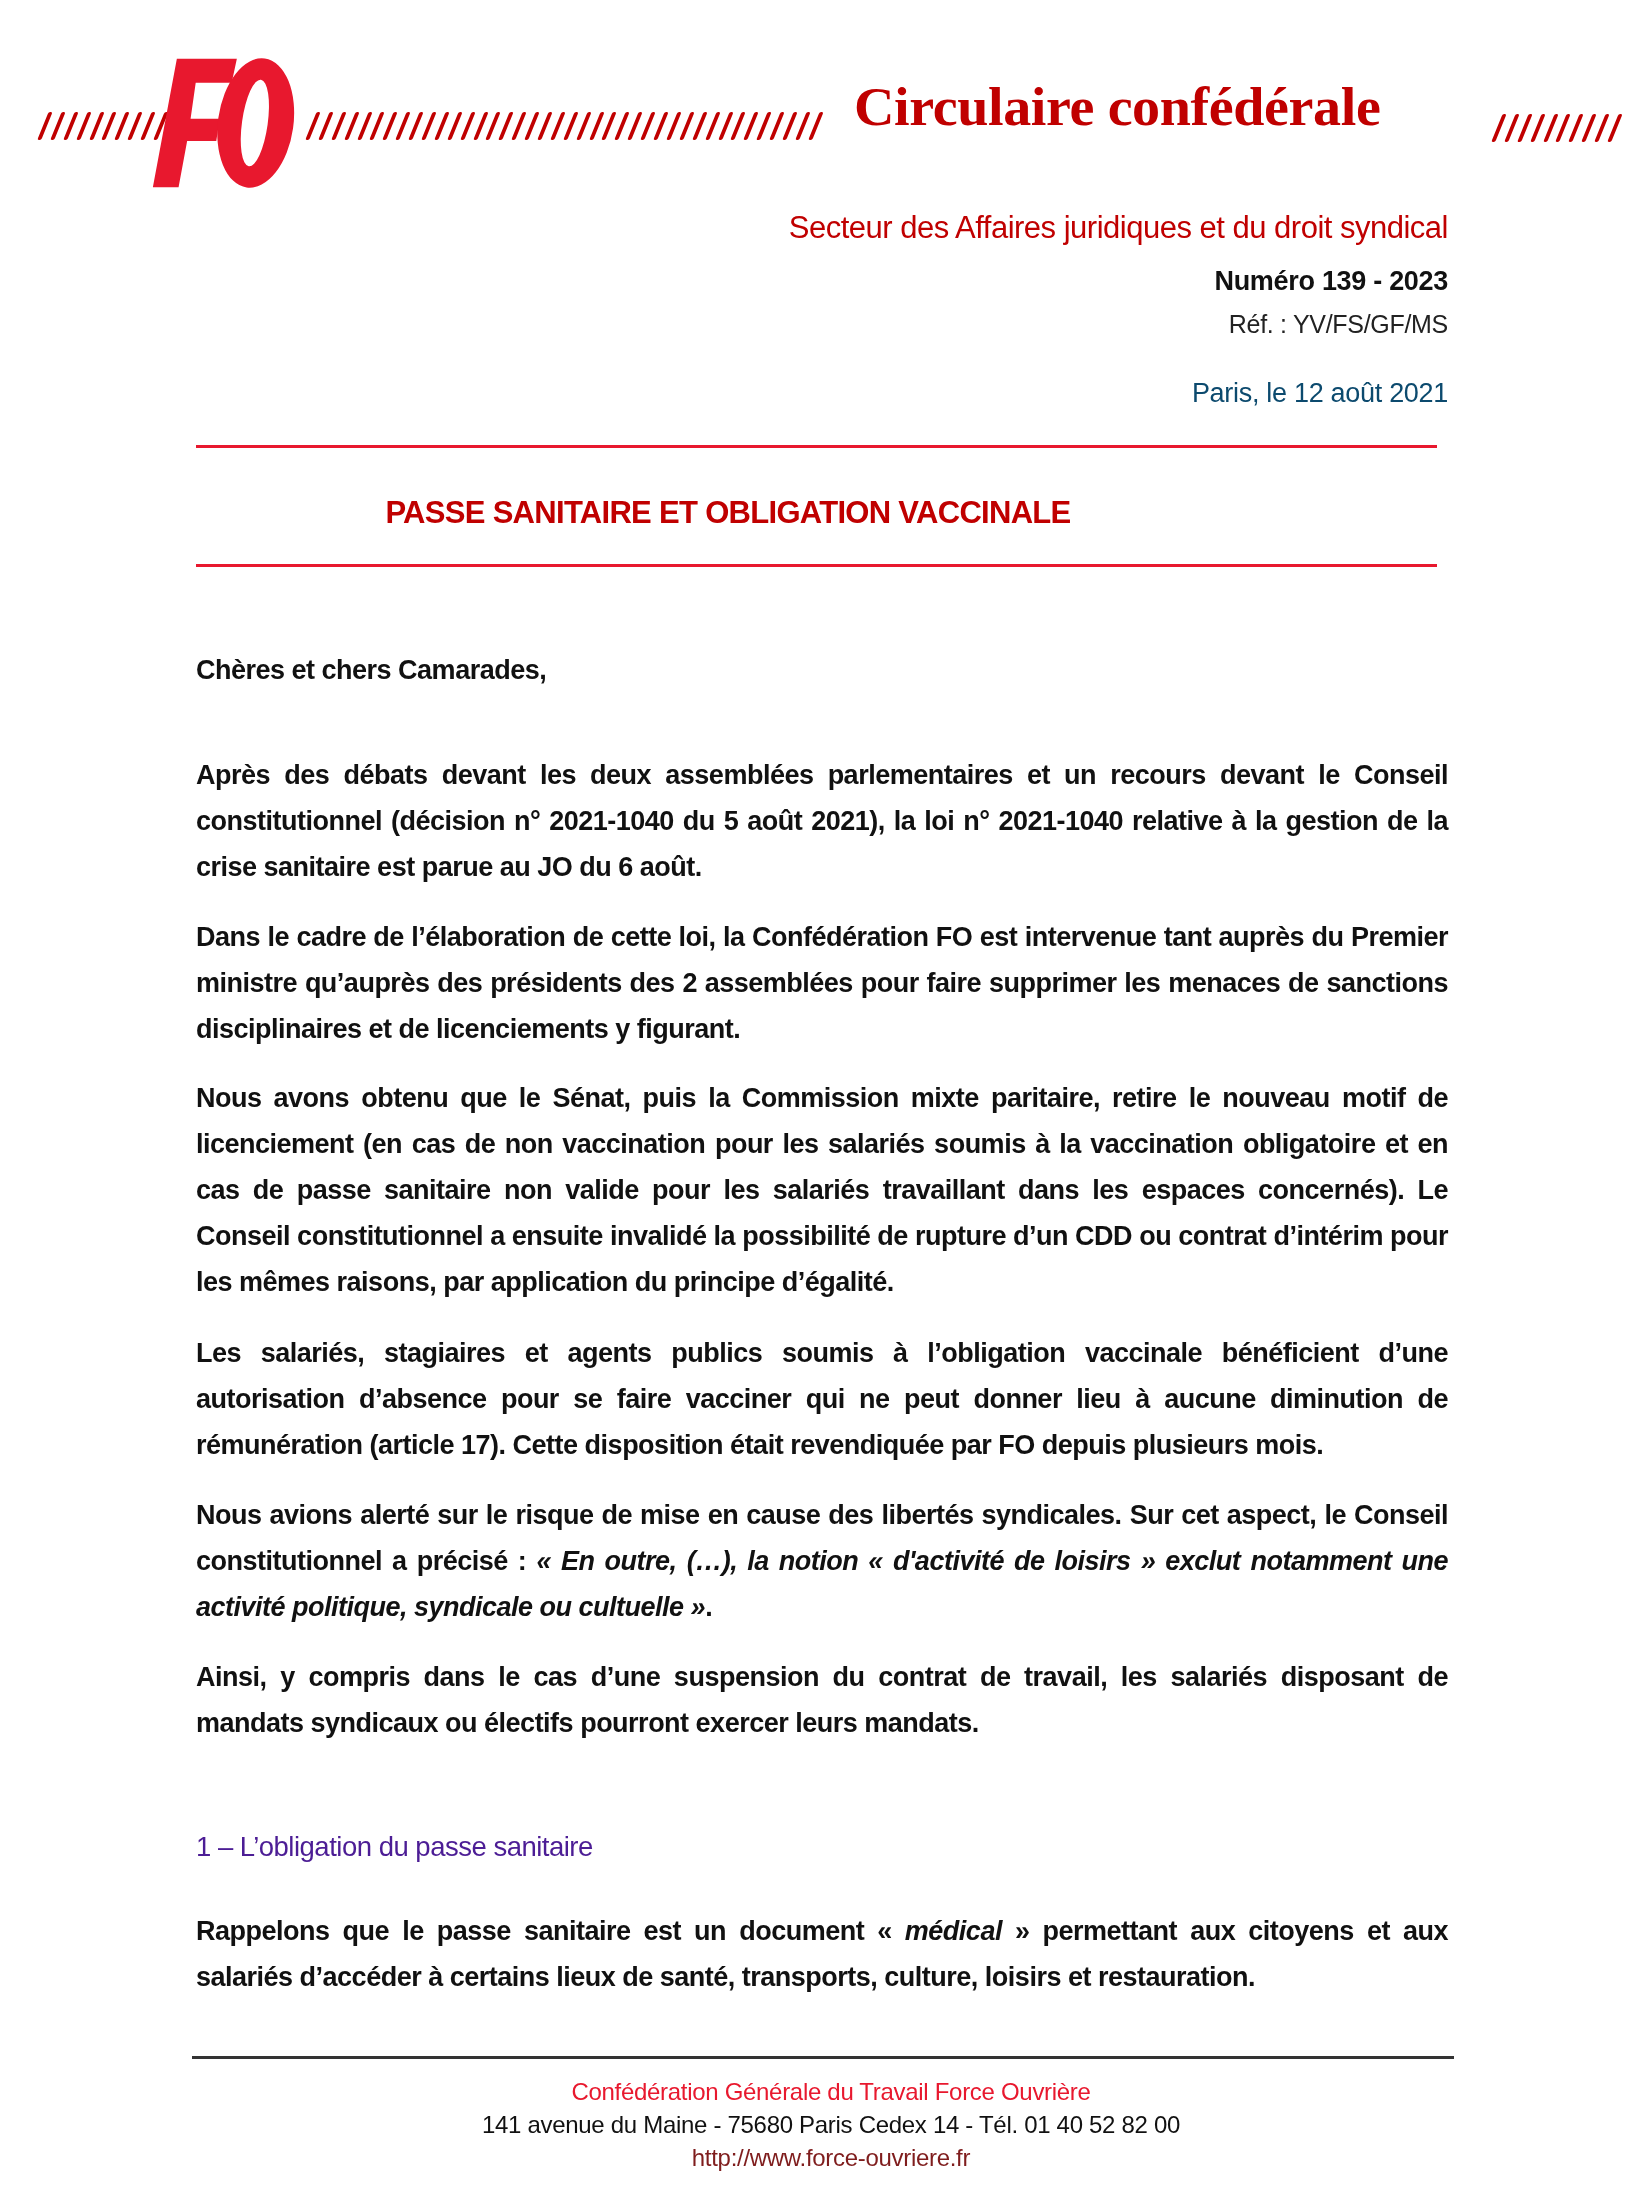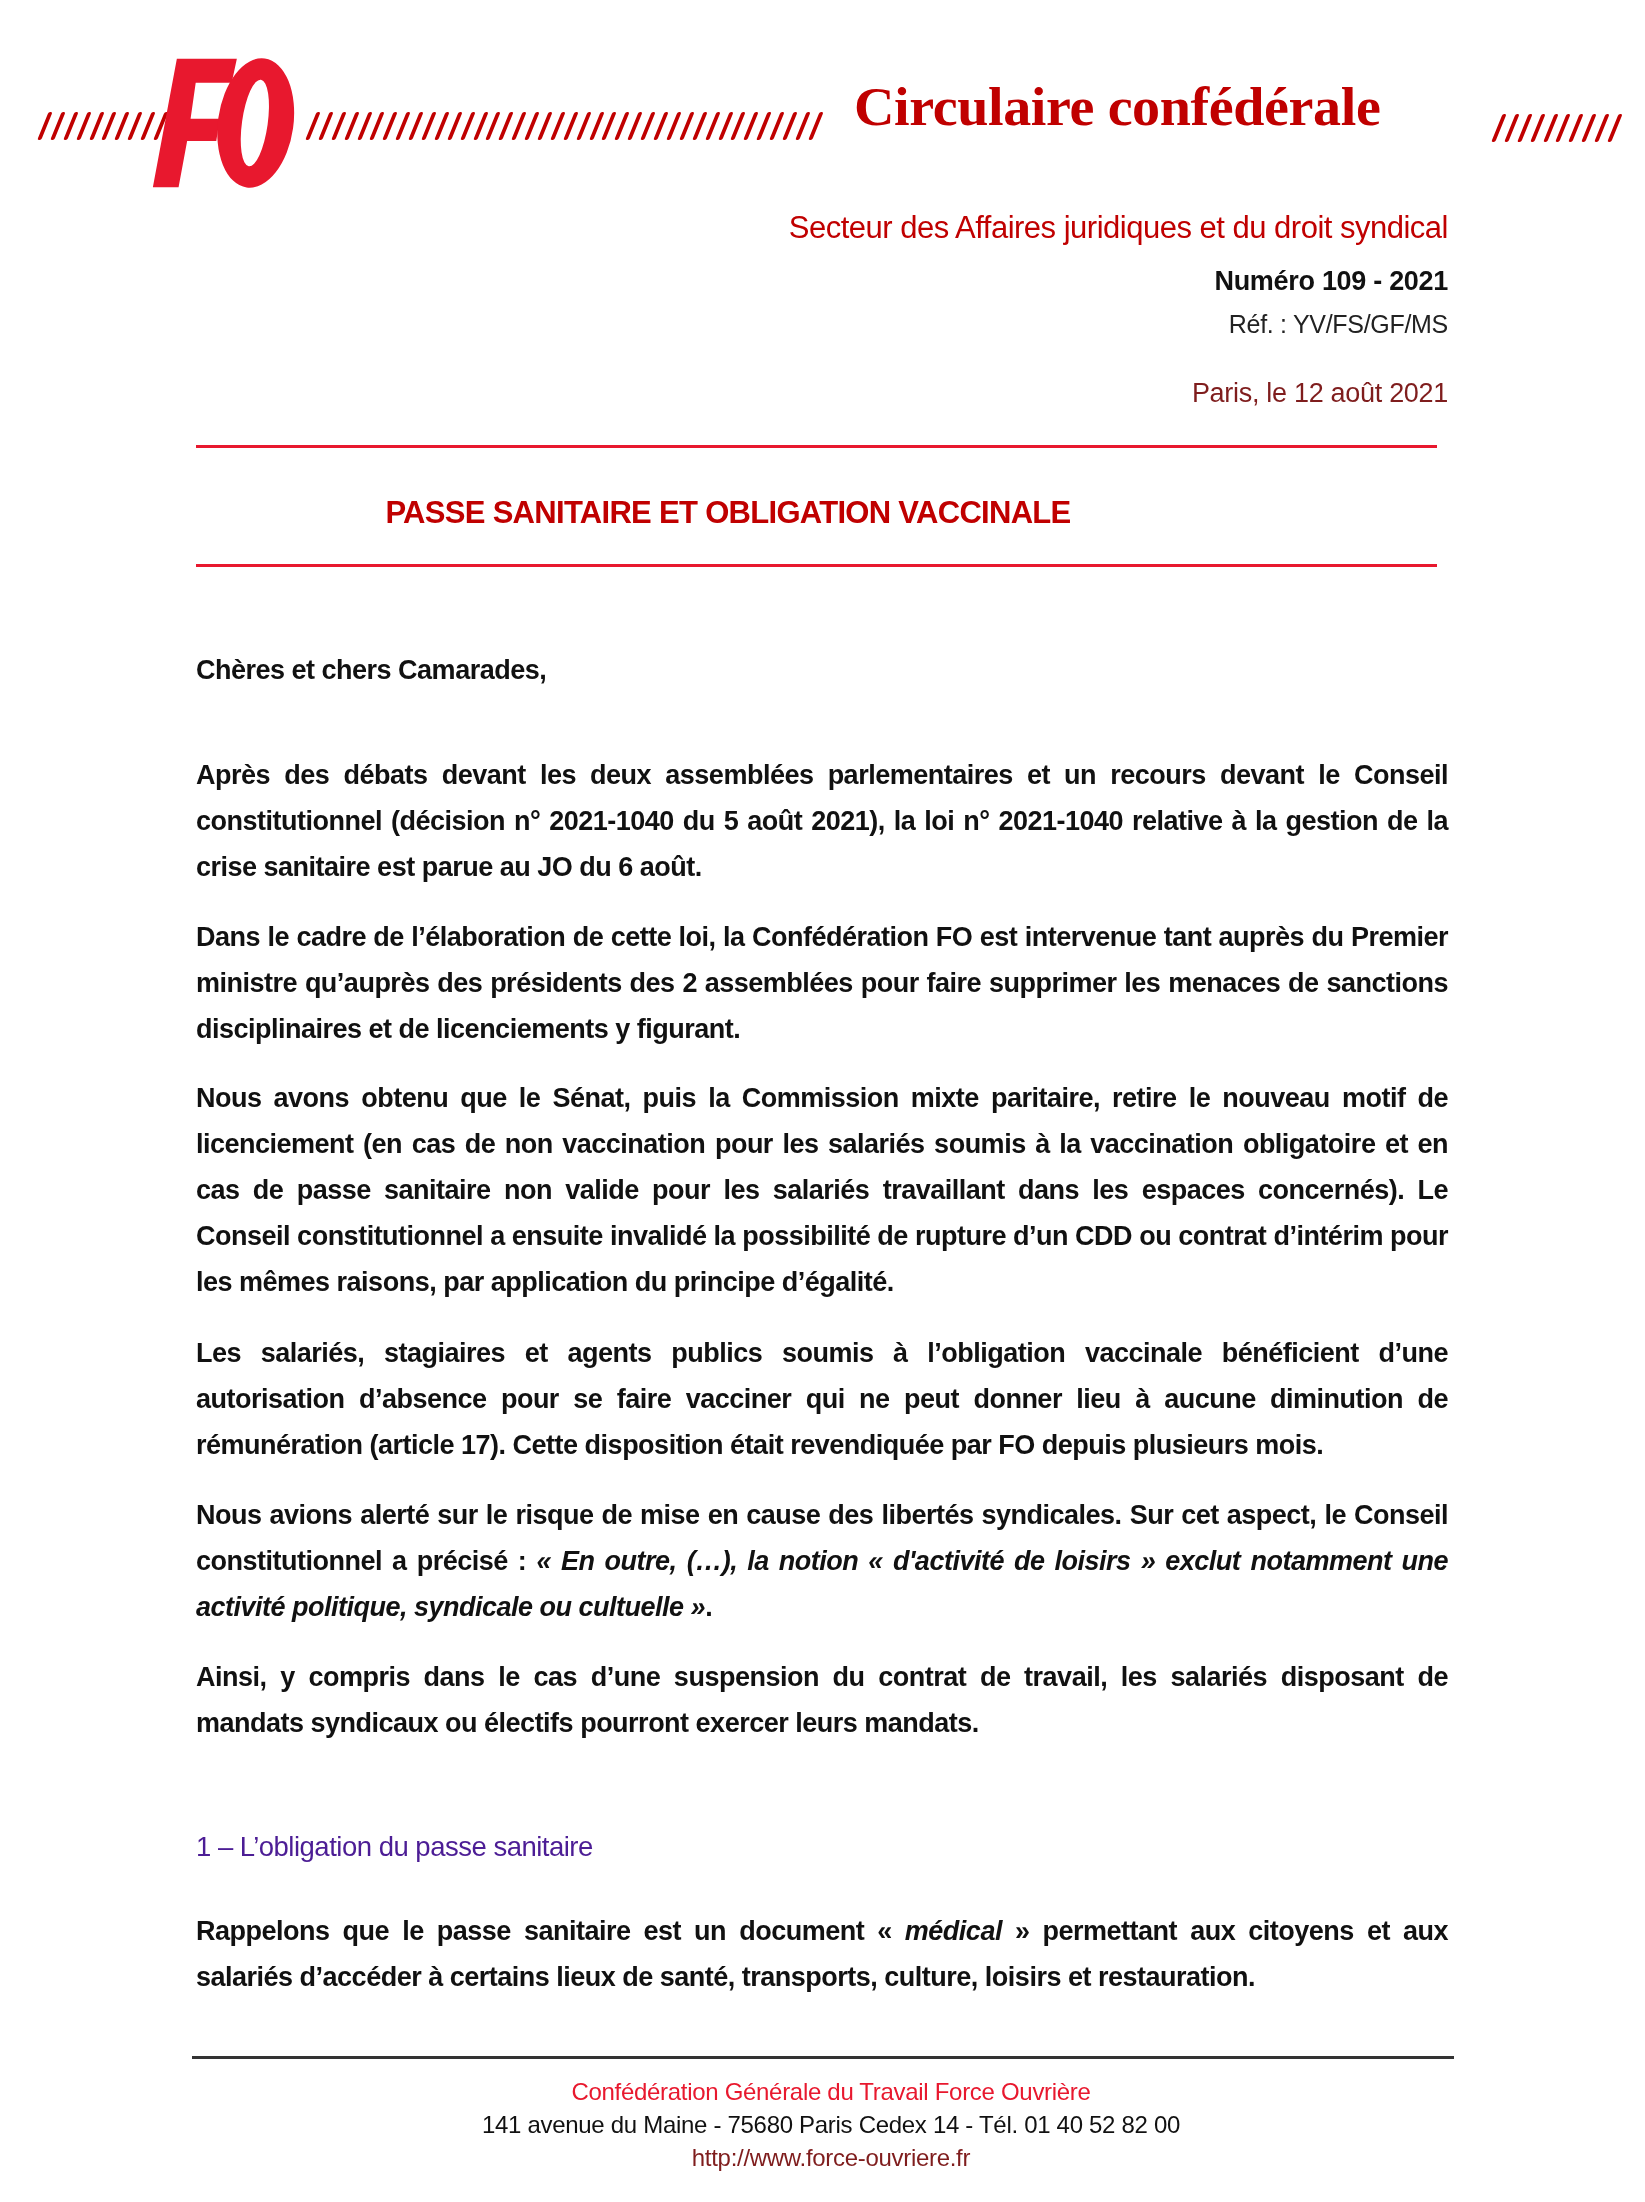--- a/index.html
+++ b/index.html
@@ -12,21 +12,21 @@
             margin-right: 8.6px; border-radius: 1.7px; }
   .fo-logo { position: absolute; left: 151px; top: 57px; width: 146px; height: 132px; }
   .title-main { position: absolute; left: 854px; top: 79px; font-family: "Liberation Serif", serif;
                 font-weight: bold; font-size: 55px; color: #c00000; letter-spacing: -0.4px;
                 white-space: nowrap; line-height: 1; transform: scaleX(1.02); transform-origin: left; }
 
   .meta { position: absolute; right: 198px; text-align: right; white-space: nowrap; line-height: 1; }
   .sector { top: 212px; font-size: 31px; font-weight: normal; color: #c00000; letter-spacing: -0.5px; }
   .numero { top: 268px; font-size: 27px; font-weight: bold; color: #111; letter-spacing: -0.3px; }
   .ref { top: 312px; font-size: 25px; color: #222; letter-spacing: -0.3px; }
-  .date { top: 380px; font-size: 27px; color: #7f1d1d; letter-spacing: -0.3px; }
+  .date { top: 380px; font-size: 27px; color: #0c4a6e; letter-spacing: -0.3px; }
 
   .rule-red { position: absolute; left: 196px; width: 1241px; height: 2.6px; background: #e8182e; }
   .doc-title { position: absolute; left: 0; width: 1456px; top: 497px; text-align: center;
                font-size: 31px; font-weight: bold; color: #c00000; letter-spacing: -0.7px; line-height: 1; }
 
   
   .body-text { position: absolute; left: 196px; width: 1252px; font-size: 27px; line-height: 46px;
                letter-spacing: -0.5px; color: #111; font-weight: bold; }
   .para { margin: 0; text-align: justify; }
   .para-left { text-align: left; }
@@ -128,21 +128,21 @@
       <span class="stripe"></span>
       <span class="stripe"></span>
       <span class="stripe"></span>
       <span class="stripe"></span>
       <span class="stripe"></span>
       <span class="stripe"></span>
       <span class="stripe"></span>
   </div>
 
   <div class="meta sector">Secteur des Affaires juridiques et du droit syndical</div>
-  <div class="meta numero">Numéro 109 - 2021</div>
+  <div class="meta numero">Numéro 139 - 2023</div>
   <div class="meta ref">Réf. : YV/FS/GF/MS</div>
   <div class="meta date">Paris, le 12 août 2021</div>
 </div>
 
 <div class="rule-red" style="top:445px;"></div>
 <div class="doc-title">PASSE SANITAIRE ET OBLIGATION VACCINALE</div>
 <div class="rule-red" style="top:564px;"></div>
 
 <div class="body-text salutation">
   <p class="para para-left">Chères et chers Camarades,</p>

